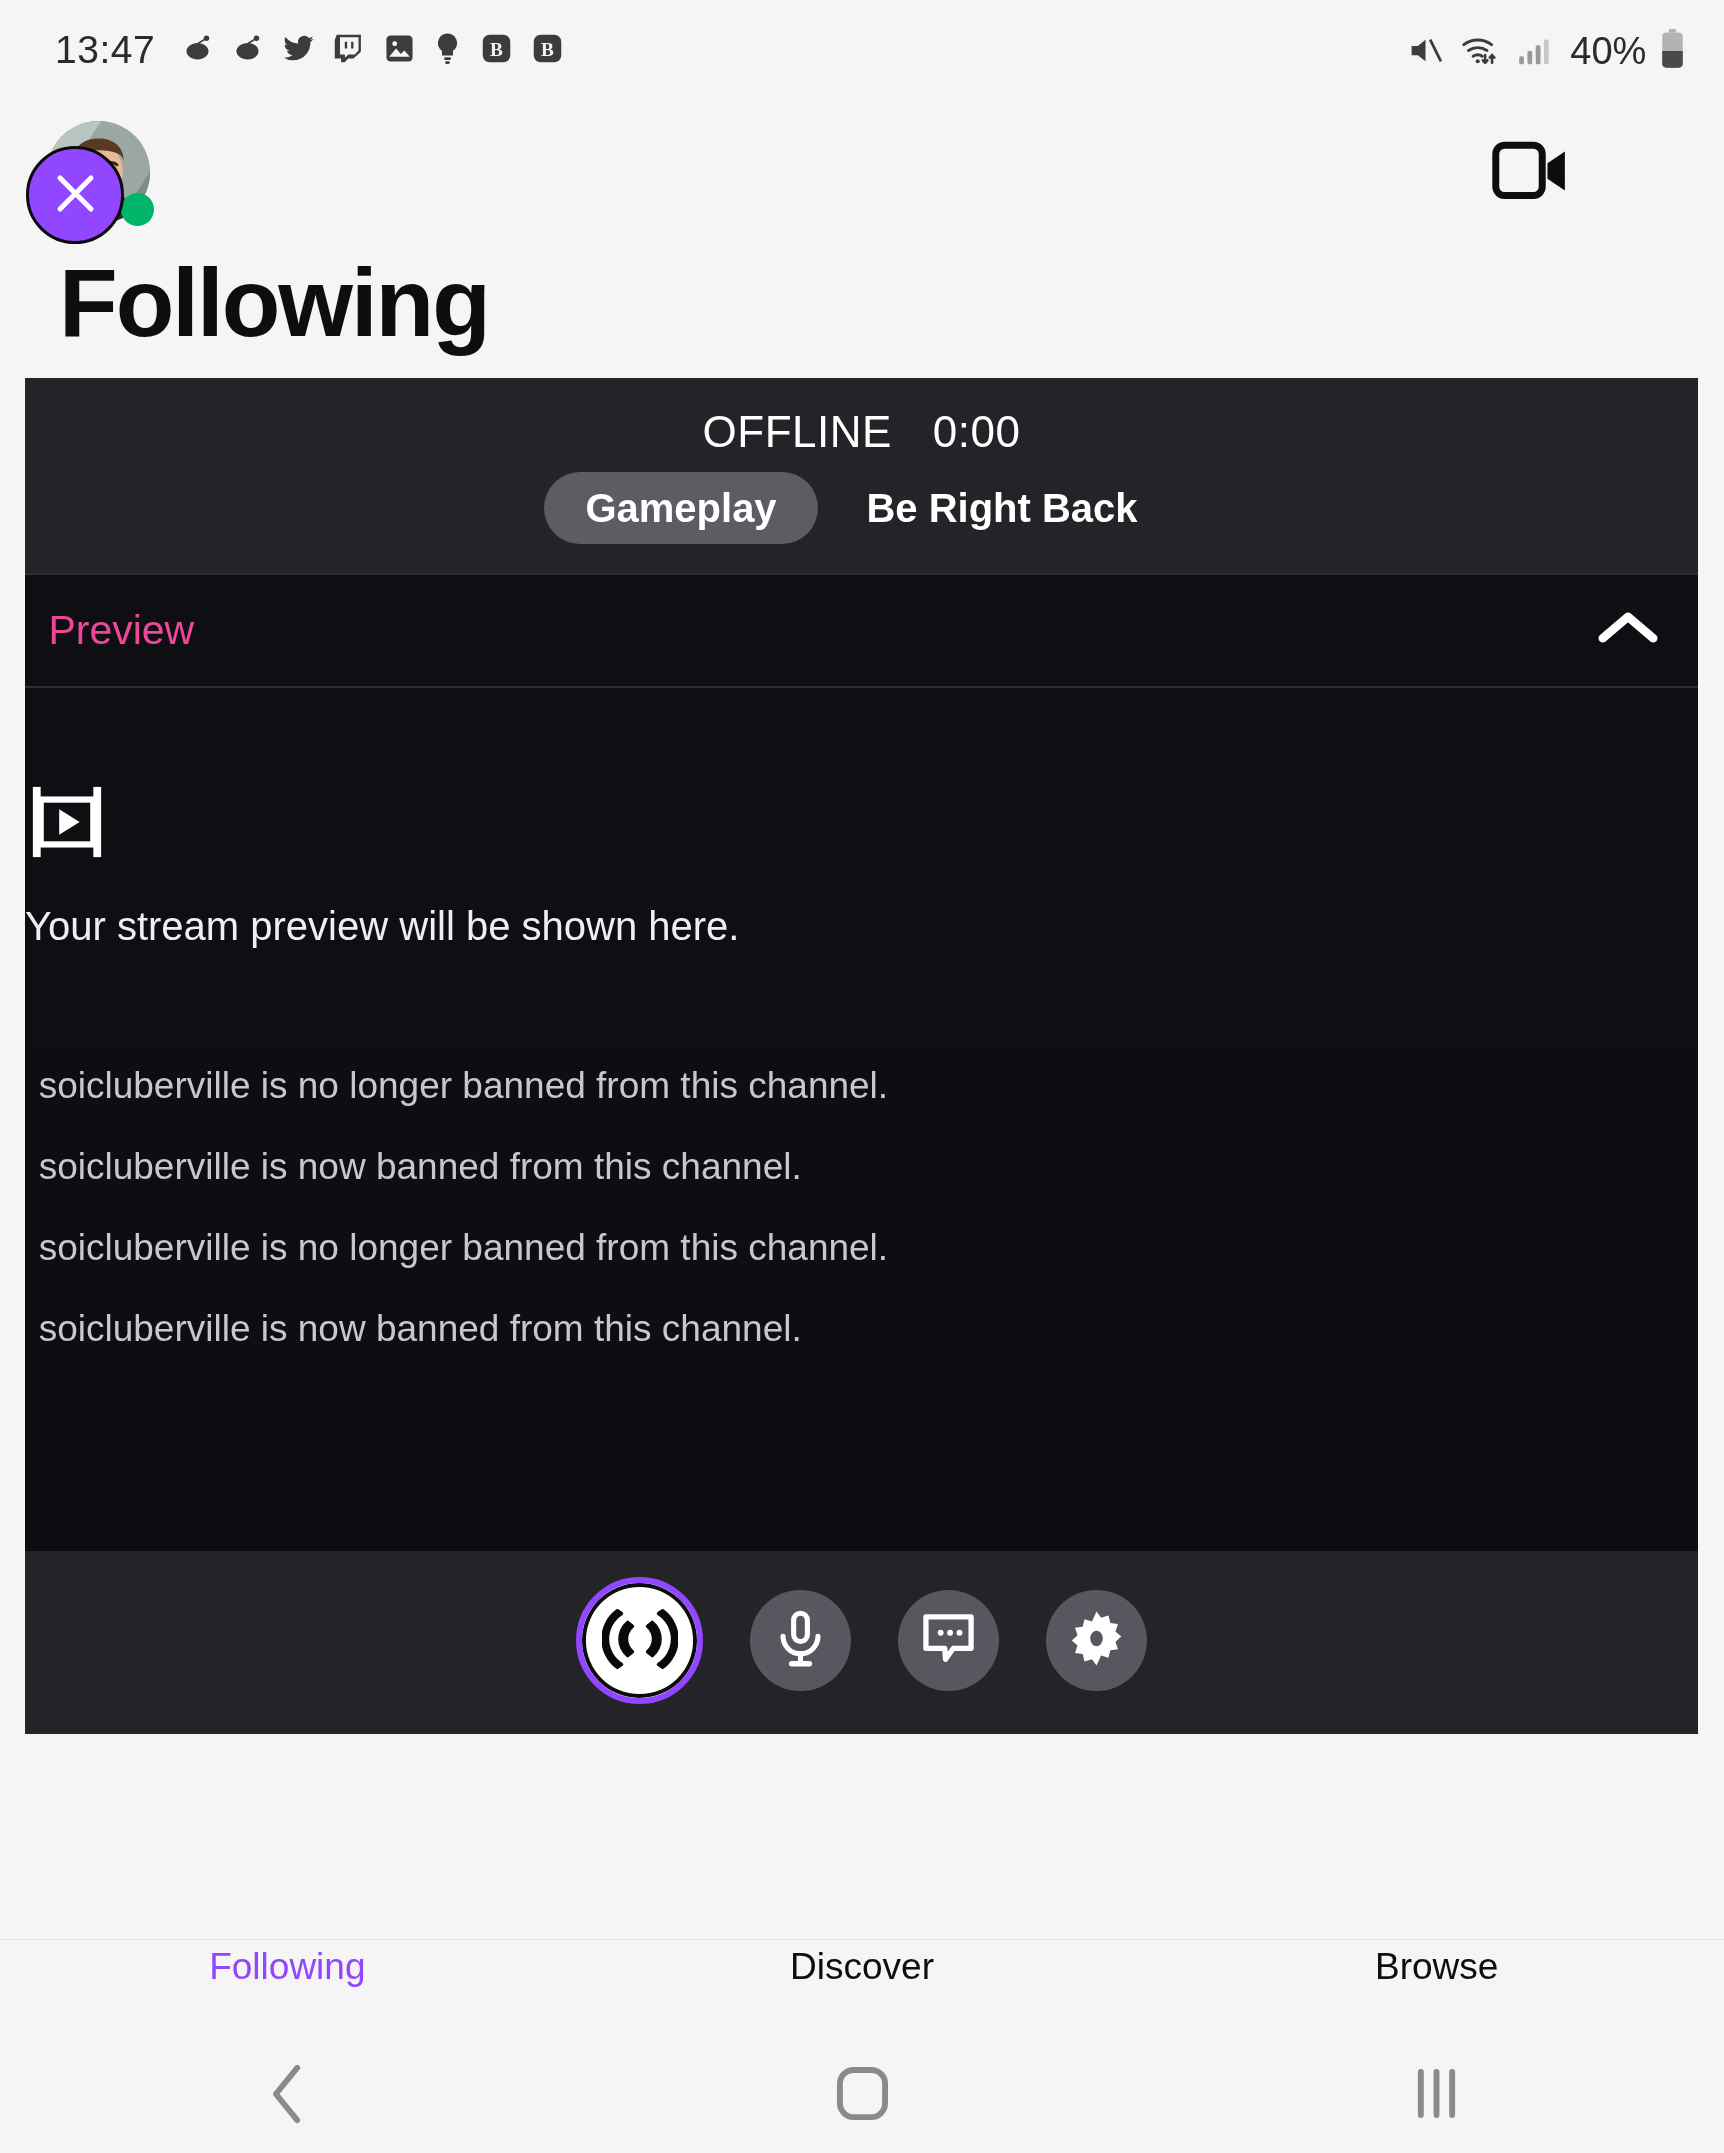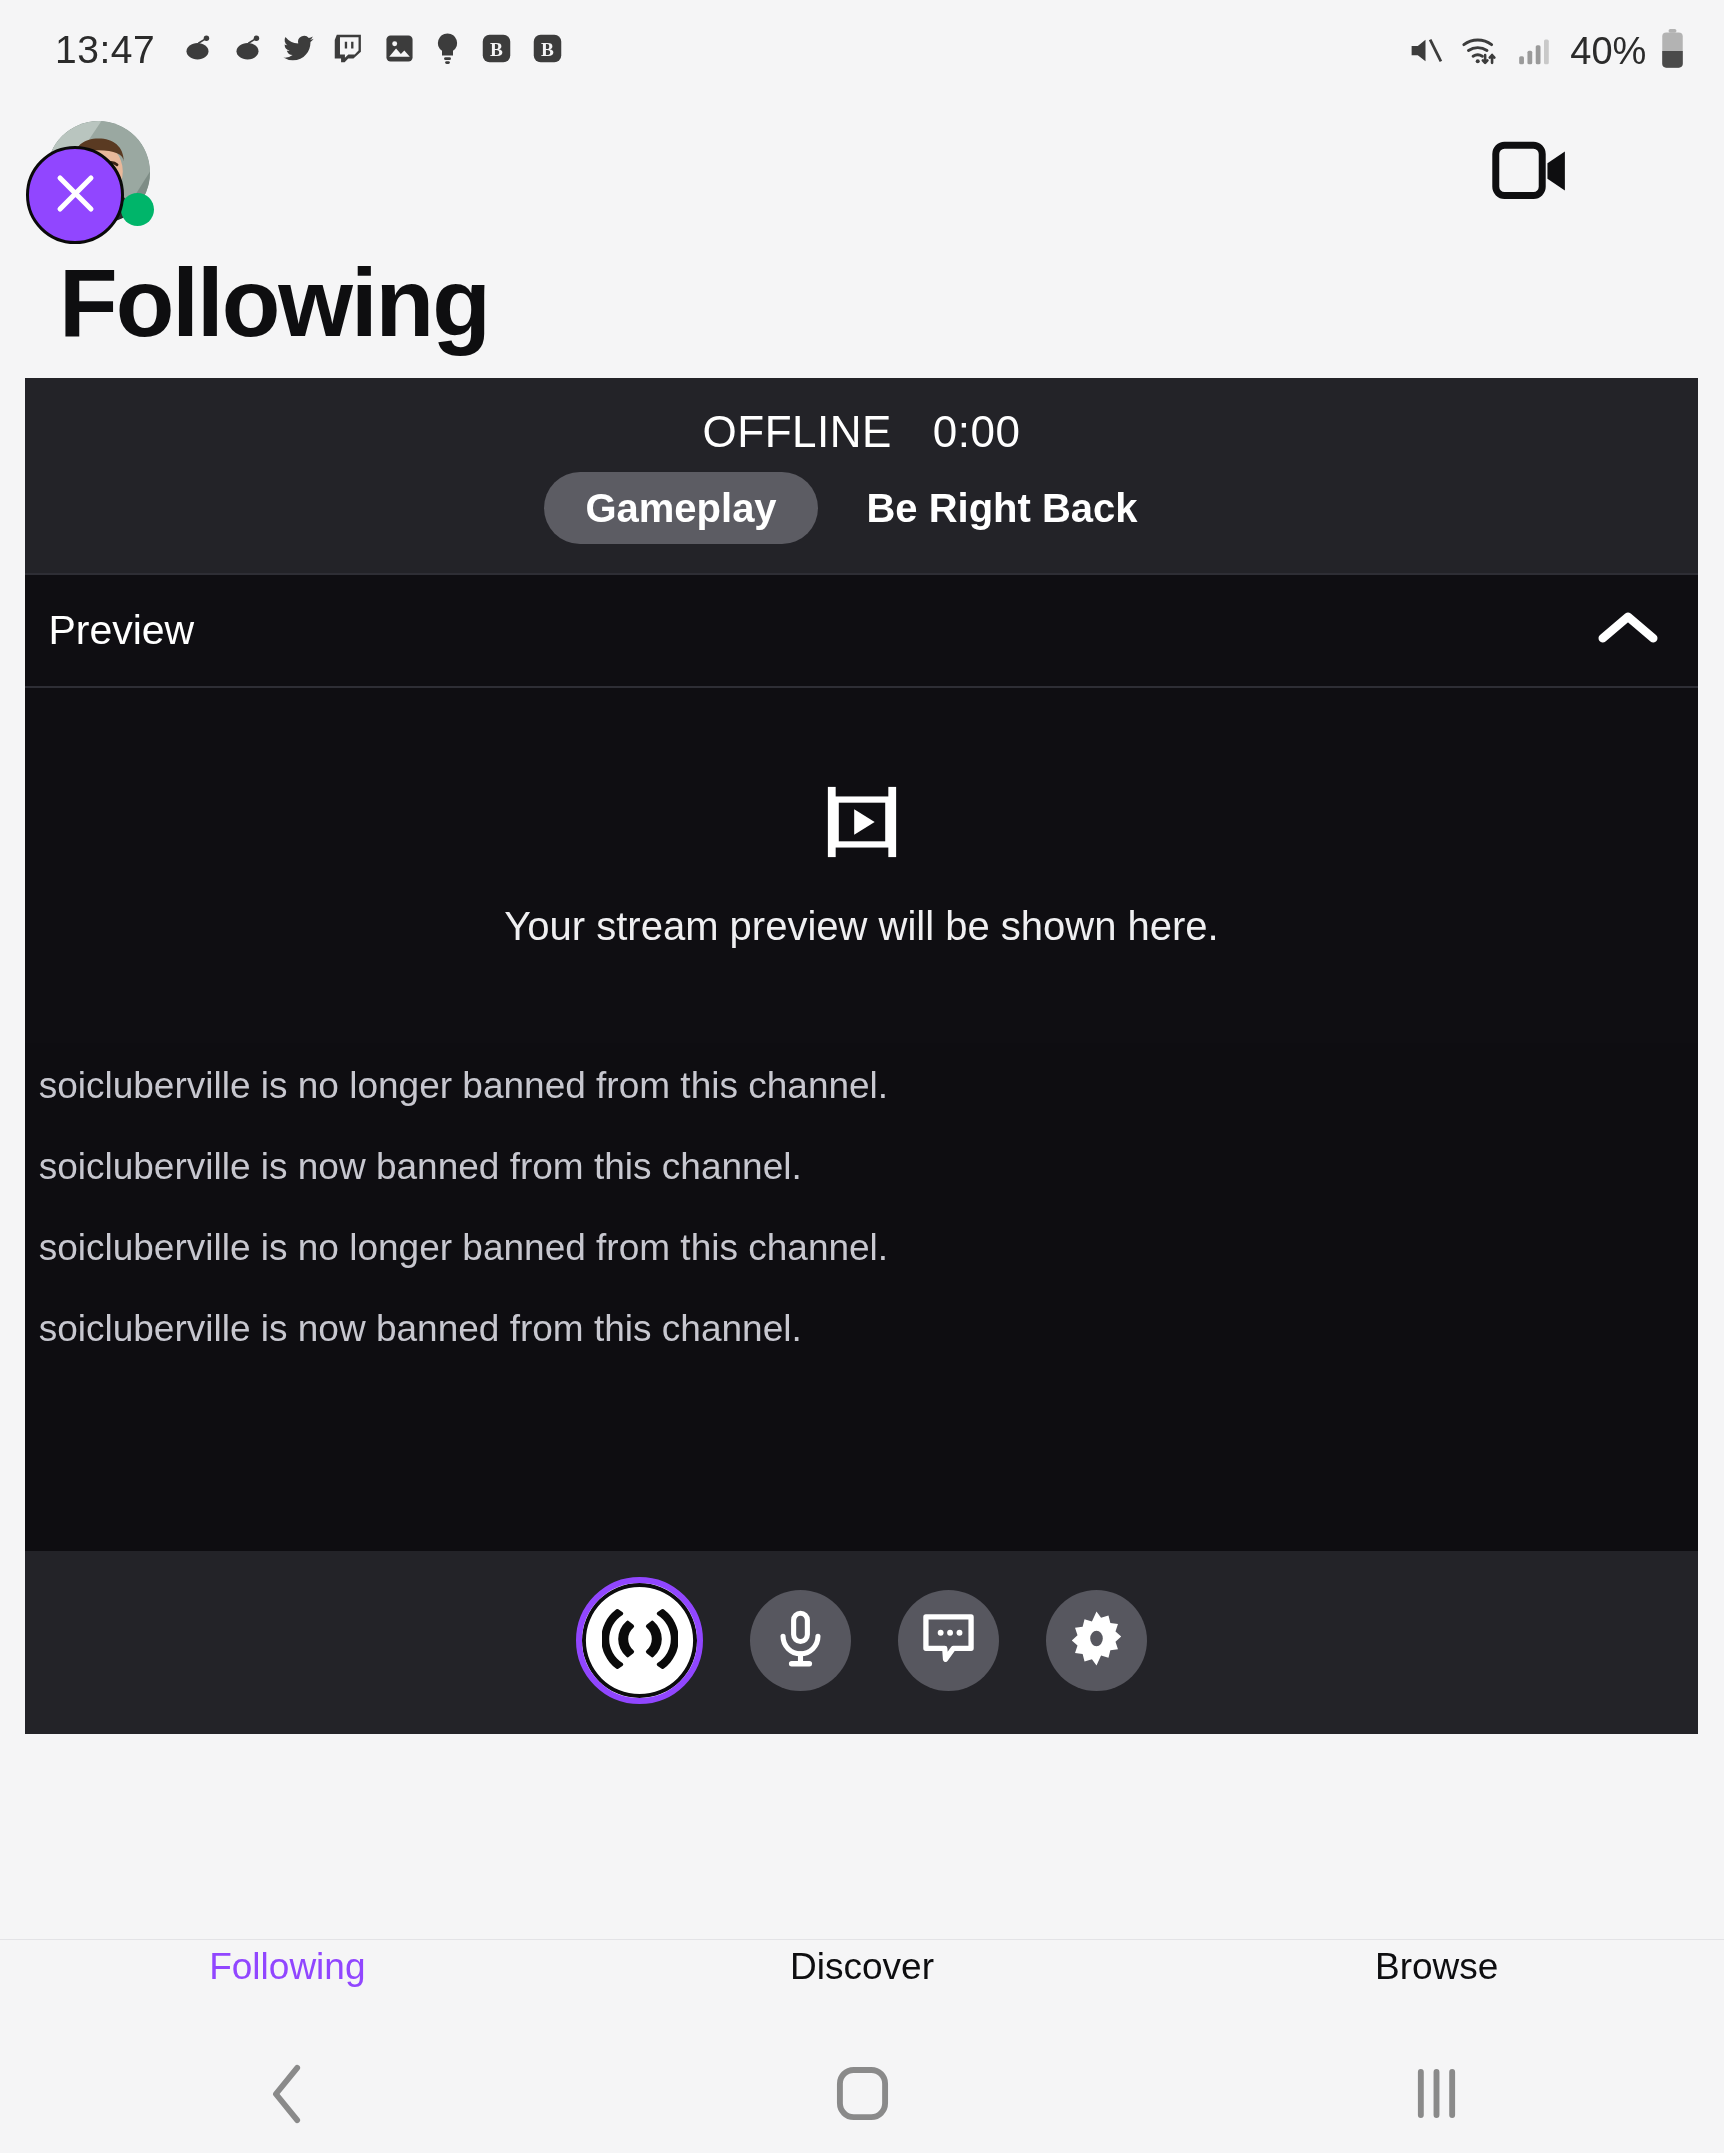--- a/index.html
+++ b/index.html
@@ -163,29 +163,28 @@
     background: #0f0e12;
     border-top: 2px solid #2e2e35;
     border-bottom: 2px solid #2e2e35;
     display: flex;
     align-items: center;
     justify-content: space-between;
     padding: 0 37px 0 23.4px;
   }
   .preview-header-title {
     font-size: 41px;
-    color: #ffffff;
+    color: #ec4899;
   }
 
   .preview-body {
     flex: 0 0 355px;
     background: #0f0e12;
     display: flex;
     flex-direction: column;
-    align-items: center;
     justify-content: center;
     gap: 39px;
   }
   .preview-caption {
     font-size: 40px;
     color: #efeff1;
   }
 
   .chat-header {
     flex: 0 0 101px;

